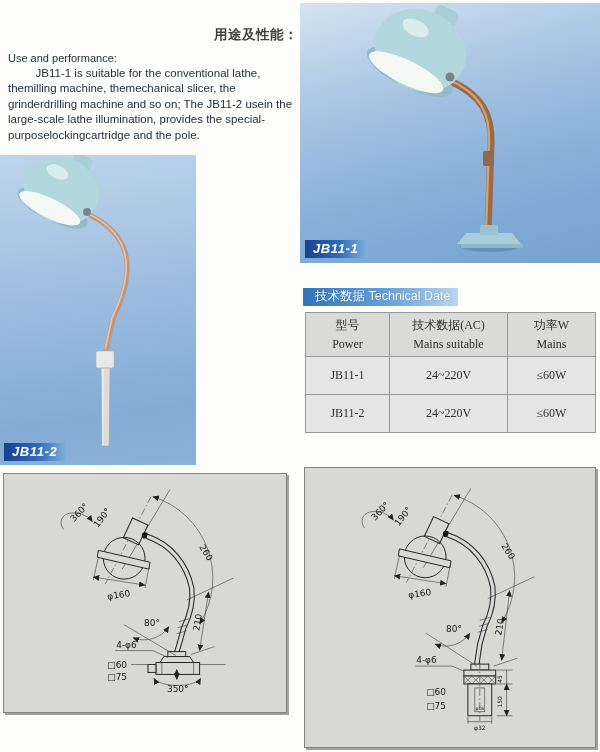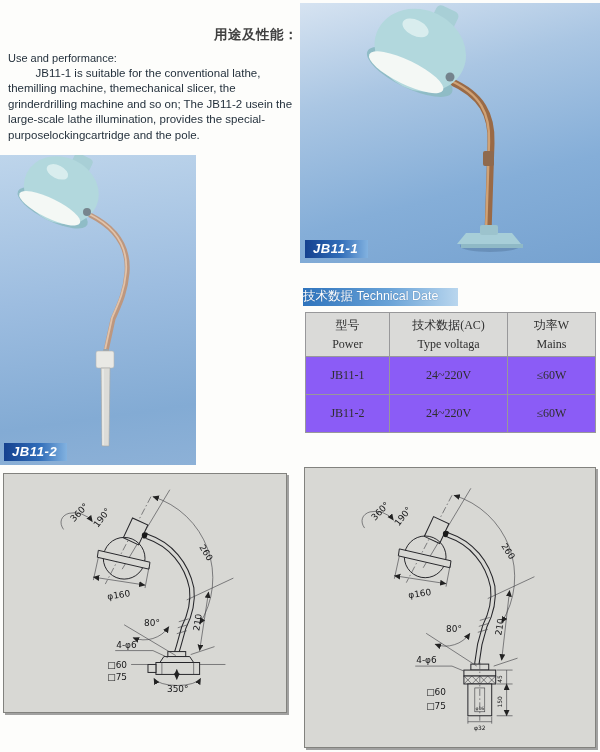--- a/index.html
+++ b/index.html
@@ -28,30 +28,30 @@
     position:absolute; left:5px; bottom:5px;
     background: linear-gradient(90deg,#15418f 0%, #2f6cb8 55%, #82b2e0 100%);
     color:#fff; font-style:italic; font-weight:bold; font-size:13px;
     padding:1px 10px 2px 8px; letter-spacing:.6px;
   }
   .photo2 .badge { bottom:4px; left:4px; }
 
   
   .techbar {
     position:absolute; left:303px; top:288px; width:155px; height:18px;
-    line-height:17px; padding-left:0; font-size:12.5px; color:#ffffff;
+    line-height:17px; padding-left:12px; font-size:12.5px; color:#ffffff;
     background: linear-gradient(90deg,#2f74bd 0%, #68a2d7 55%, #b9d6ee 100%);
     text-shadow: 0 0 1px rgba(30,70,120,.6);
     white-space:nowrap;
   }
   table.spec {
     position:absolute; left:305px; top:312px; width:290px;
     border-collapse:collapse; table-layout:fixed;
     font-family:"Liberation Serif", serif; font-size:12px; color:#2e2e2e;
-    background:#8b5cf6;
+    background:#e5e5e5;
   }
   table.spec th, table.spec td { border:1px solid #98989a; text-align:center; font-weight:normal; vertical-align:middle; }
   table.spec th { background:#dadad8; height:44px; }
   table.spec th .l1 { display:block; margin-bottom:3px; }
   table.spec td { height:38px; }
 
   
   .panel { position:absolute; background:#d8d8d4; border:1px solid #82827e;
            box-shadow:2px 2px 0 rgba(70,70,70,.5); }
   .panel-left  { left:3px;  top:473px; width:284px; height:240px; }
@@ -129,21 +129,21 @@
         <col style="width:88px">
       </colgroup>
     <thead>
       <tr>
         <th>
           <span class="l1">型号</span>
           <span>Power</span>
         </th>
         <th>
           <span class="l1">技术数据(AC)</span>
-          <span>Type voltaga</span>
+          <span>Mains suitable</span>
         </th>
         <th>
           <span class="l1">功率W</span>
           <span>Mains</span>
         </th>
       </tr>
     </thead>
     <tbody>
       <tr>
         <td>JB11-1</td>

